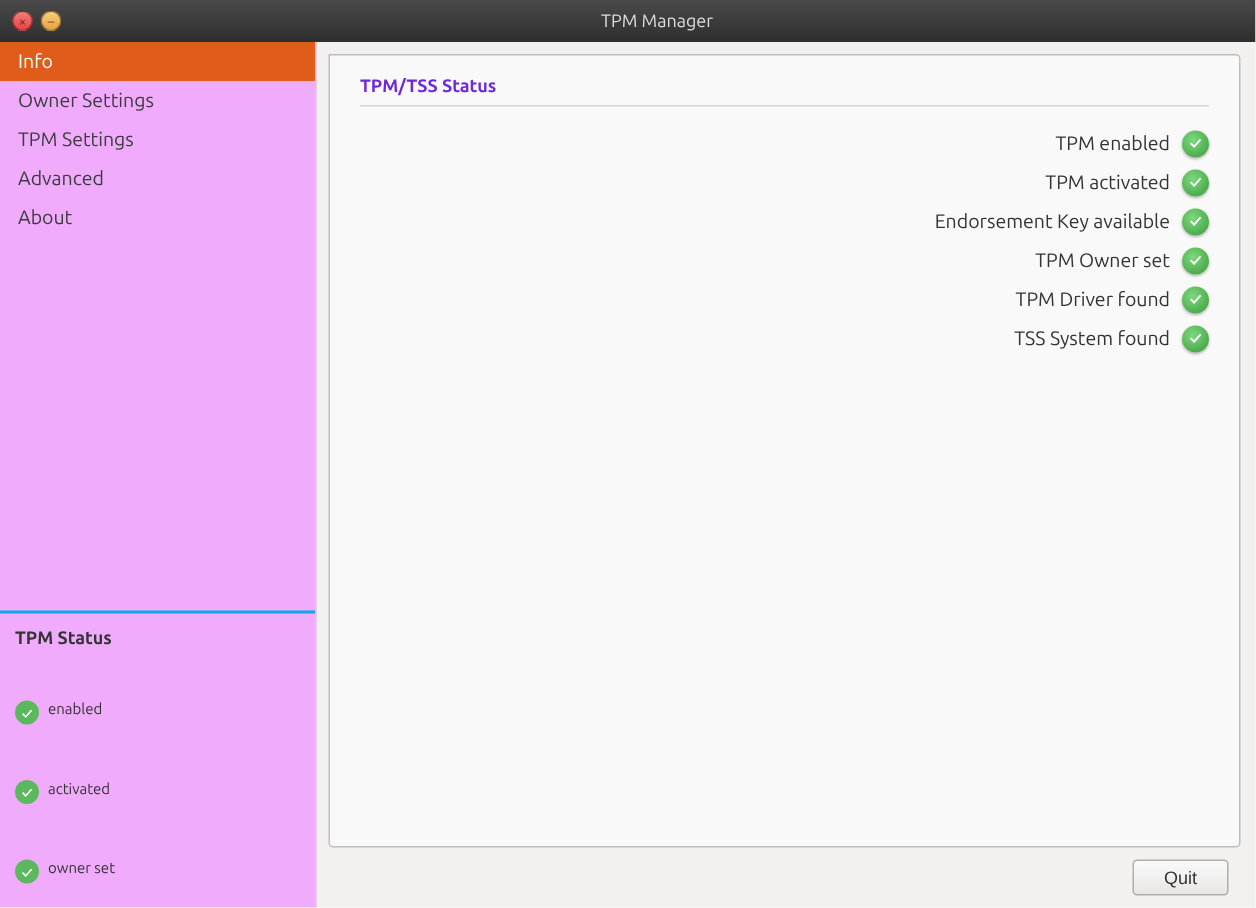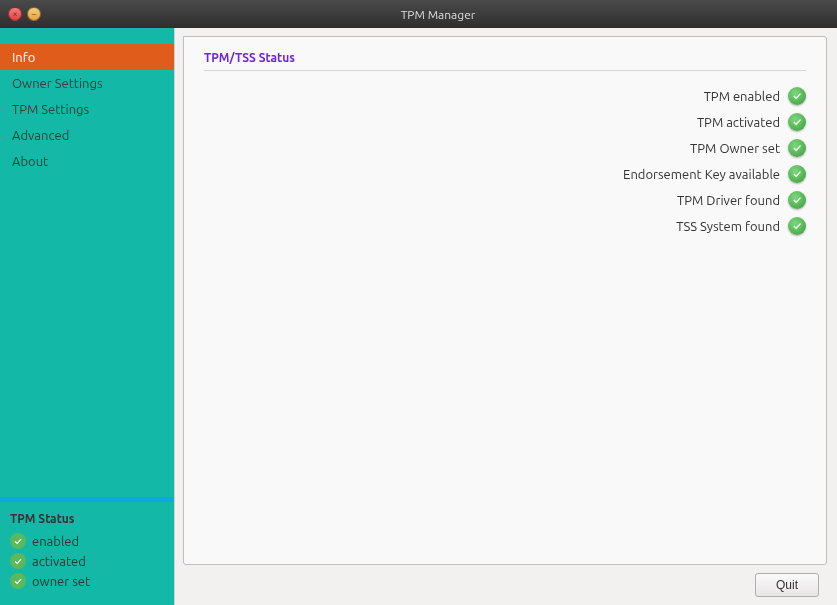--- a/index.html
+++ b/index.html
@@ -52,56 +52,56 @@
 
     
     .app-body {
       display: flex;
       height: calc(605px - 28px);
       background: #f2f1f0;
     }
 
     
     .sidebar {
-      width: 175px;
-      background: #14b8a6;
+      width: 211px;
+      background: #f0abfc;
       border-right: 1px solid #d0cece;
       display: flex;
       flex-direction: column;
-      padding-top: 16px;
+      padding-top: 0;
     }
     .sidebar-item {
       padding: 6px 12px;
       cursor: pointer;
       color: #3c3c3c;
       font-size: 13px;
     }
     .sidebar-item.active {
       background: #e05c1a;
       color: white;
     }
 
     .sidebar-bottom {
       margin-top: auto;
       padding: 10px 10px 14px 10px;
-      border-top: 5px solid #0ea5e9;
+      border-top: 2px solid #0ea5e9;
     }
     .tpm-status-title {
       font-weight: bold;
       font-size: 12px;
       color: #333;
       margin-bottom: 6px;
     }
     .status-row {
       display: flex;
-      align-items: center;
       gap: 6px;
       padding: 2px 0;
-      font-size: 13px;
-      color: #333;
+      font-size: 10px;
+      color: #333;
+      margin-top: 33px;
     }
     .check-icon {
       width: 16px;
       height: 16px;
       border-radius: 50%;
       background: #5cb85c;
       display: flex;
       align-items: center;
       justify-content: center;
       flex-shrink: 0;
@@ -258,26 +258,26 @@
           <span class="status-label">TPM enabled</span>
           <div class="status-check"></div>
         </div>
 
         <div class="status-item">
           <span class="status-label">TPM activated</span>
           <div class="status-check"></div>
         </div>
 
         <div class="status-item">
+          <span class="status-label">Endorsement Key available</span>
+          <div class="status-check"></div>
+        </div>
+
+        <div class="status-item">
           <span class="status-label">TPM Owner set</span>
-          <div class="status-check"></div>
-        </div>
-
-        <div class="status-item">
-          <span class="status-label">Endorsement Key available</span>
           <div class="status-check"></div>
         </div>
 
         <div class="status-item">
           <span class="status-label">TPM Driver found</span>
           <div class="status-check"></div>
         </div>
 
         <div class="status-item">
           <span class="status-label">TSS System found</span>

